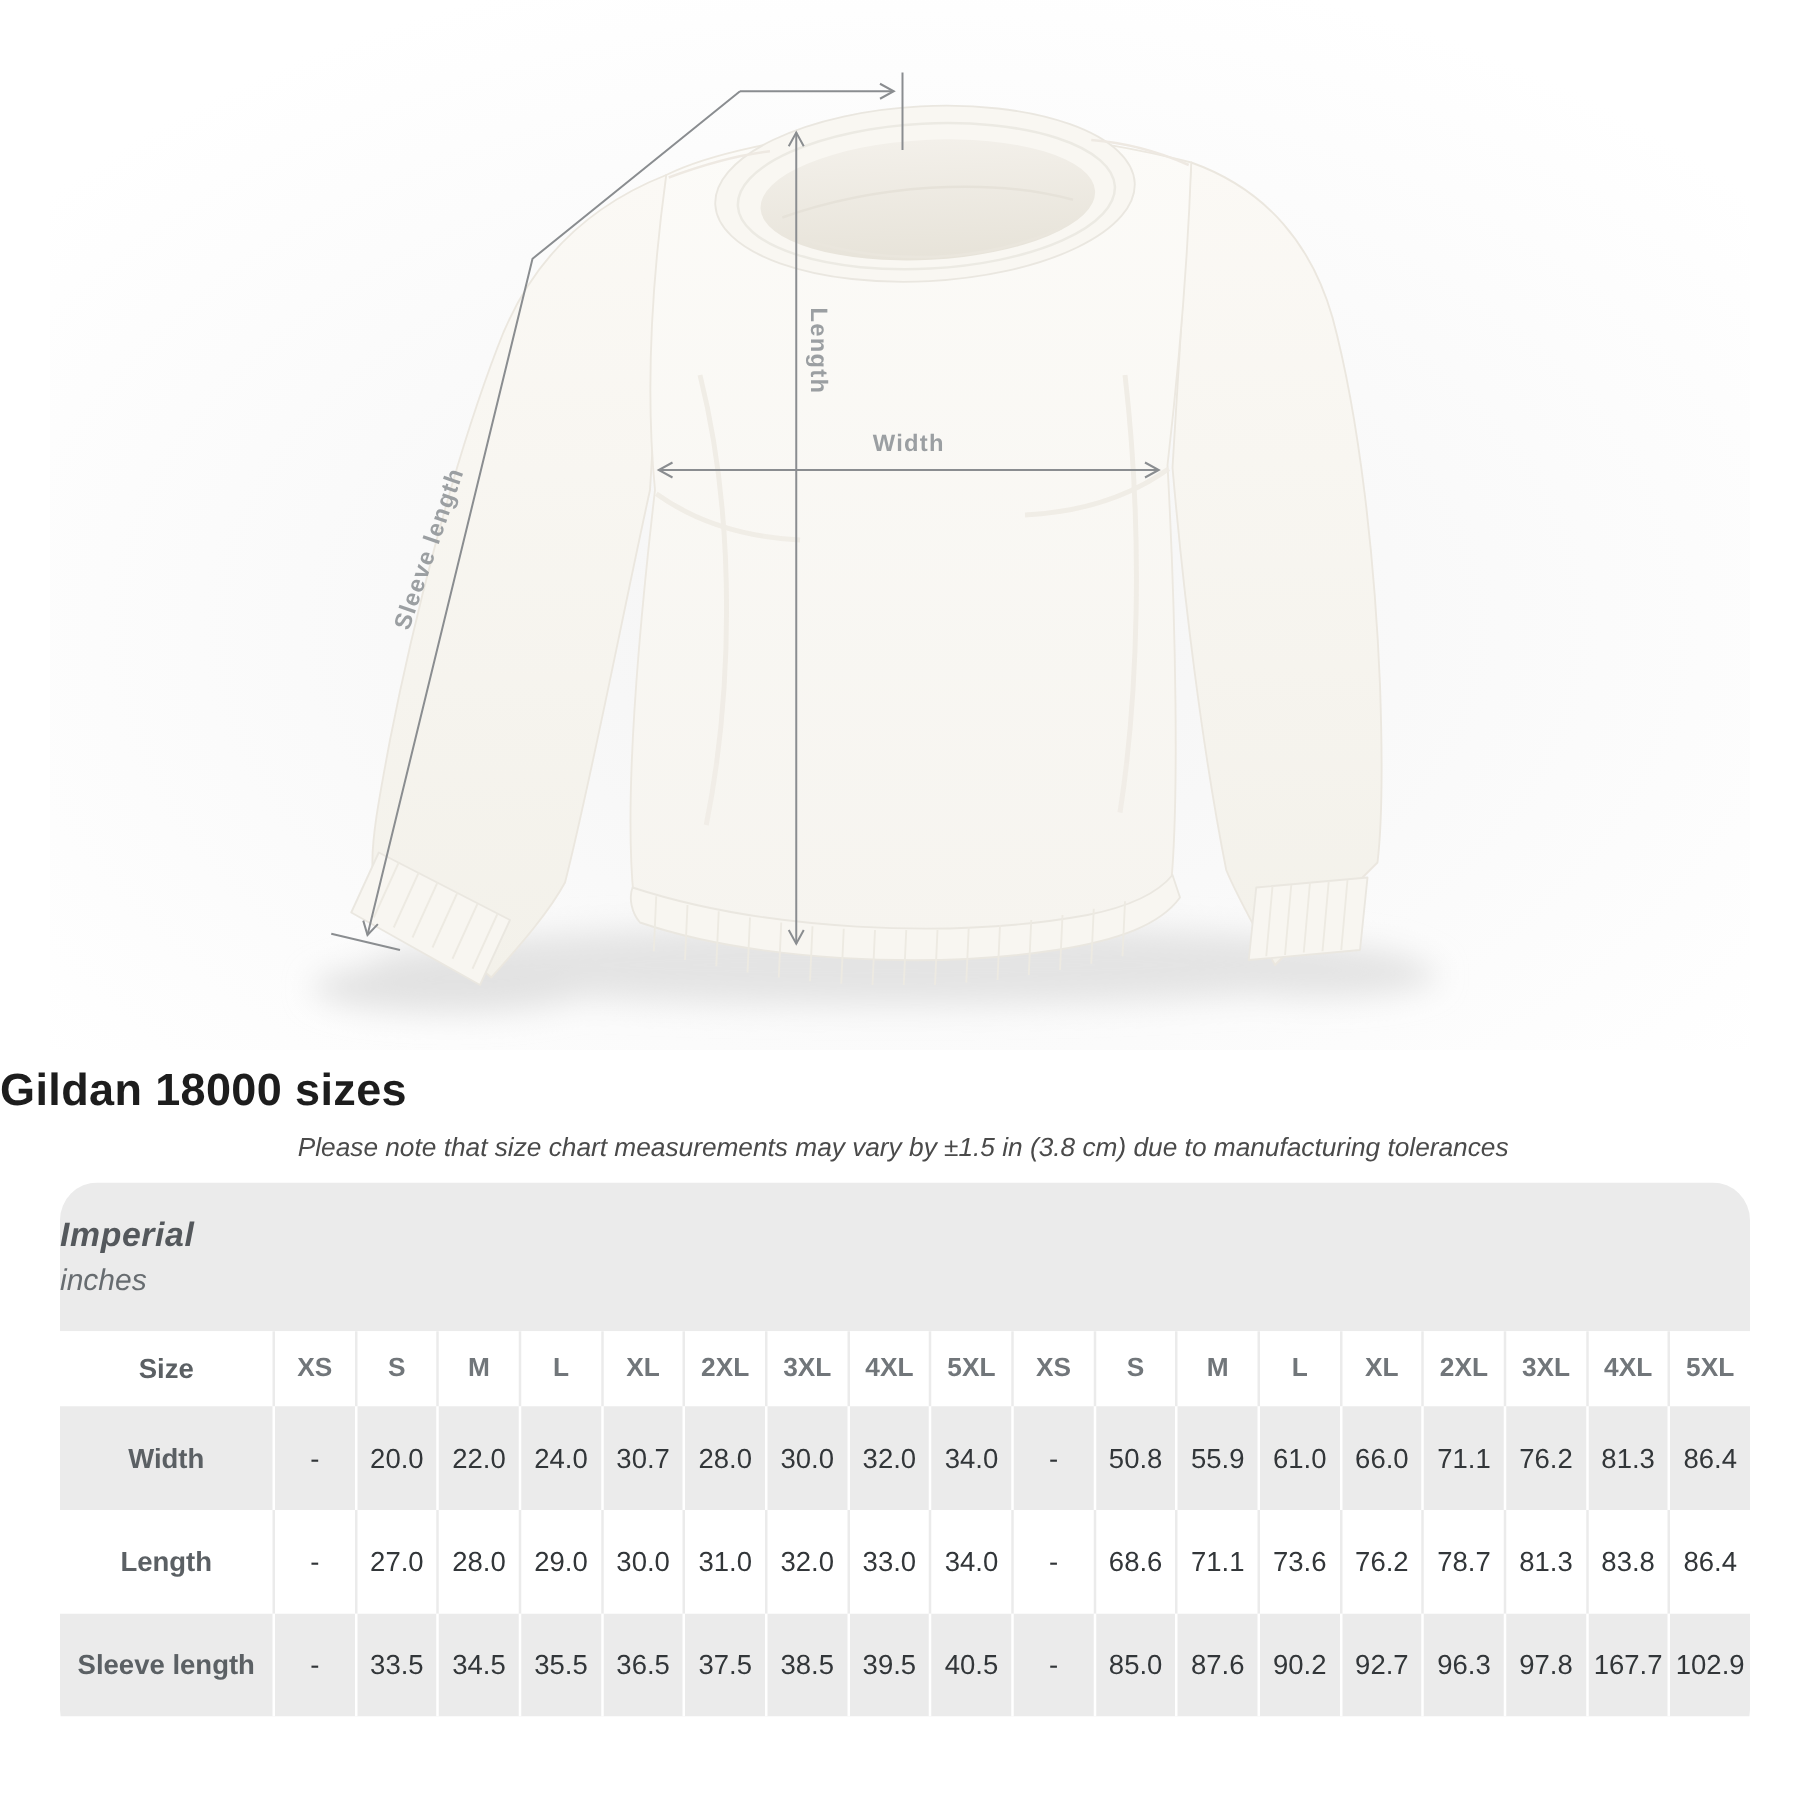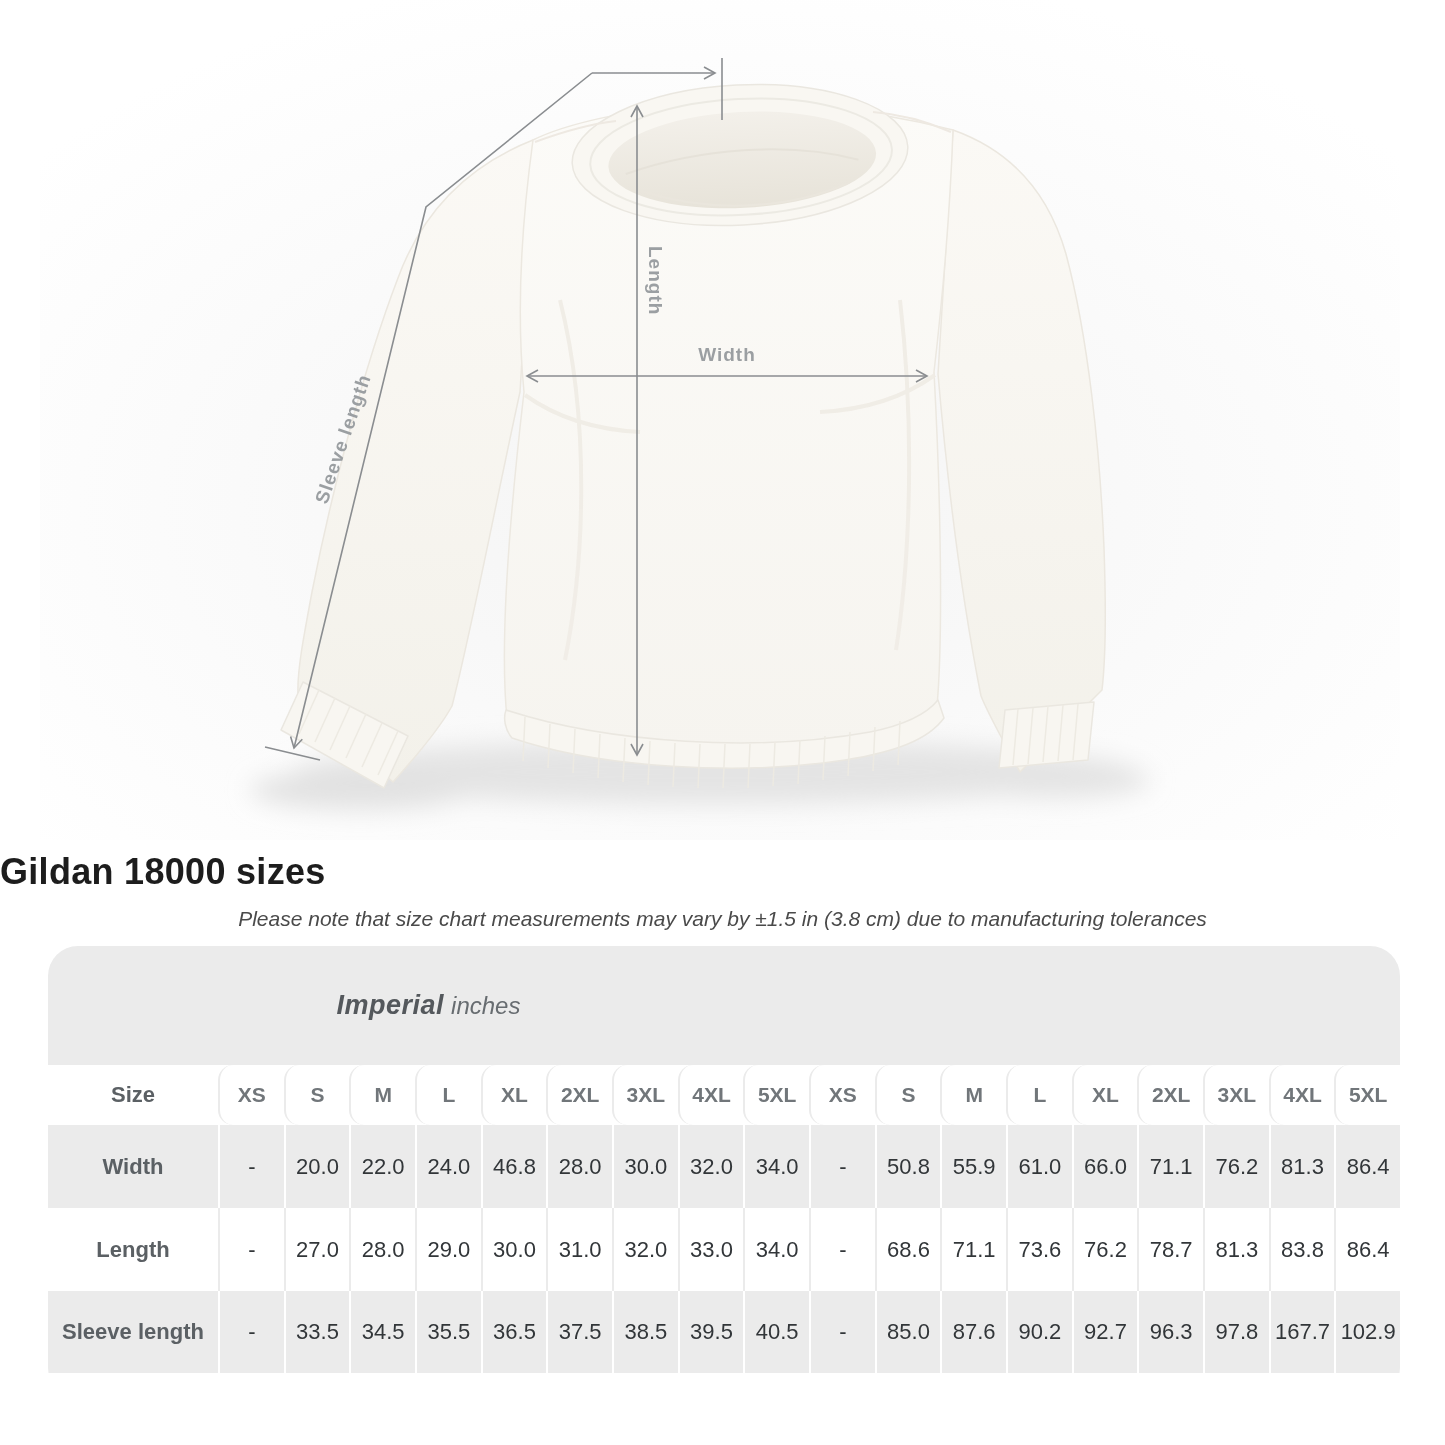--- a/index.html
+++ b/index.html
@@ -11,38 +11,38 @@
   
   .page-title{position:absolute;left:0;top:851px;width:100%;margin:0;
     font-size:36px;font-weight:bold;color:#1d1d1d;letter-spacing:.3px;}
   .tolerance-note{position:absolute;left:0;top:907px;width:100%;margin:0;text-align:center;
     font-size:21px;font-style:italic;color:#4a4a4a;}
 
   
   .size-table{position:absolute;left:48px;top:946px;width:1352px;height:452px;
     border-radius:30px;overflow:hidden;background:#fff;}
   .band{height:119px;background:#ebebeb;display:flex;}
-  .sec{display:flex;align-items:center;justify-content:center;gap:7px;}
+  .sec{display:flex;flex-direction:column;align-items:flex-start;justify-content:center;gap:7px;}
   .sec.imperial{width:761px;}
   .sec.metric{width:591px;}
   .sec-title{font-size:27px;font-weight:bold;font-style:italic;color:#54585c;letter-spacing:.5px;}
   .sec-sub{font-size:24px;font-style:italic;color:#676c70;}
 
   .row{display:grid;grid-template-columns:170px repeat(18,1fr);}
   .row.white{--sep:#ebebeb;background:#fff;}
   .row.gray{--sep:#ffffff;background:#ebebeb;}
   .row.h-size{height:60px;}
   .row.r-width{height:83px;}
   .row.r-length{height:83px;}
   .row.r-sleeve{height:82px;}
   .cell{display:flex;align-items:center;justify-content:center;
     font-size:22px;color:#323639;border-left:2px solid var(--sep);overflow:hidden;}
   .cell:first-child{border-left:none;}
   .cell.row-label{font-weight:bold;color:#5b6064;}
-  .cell.size-h{font-weight:bold;color:#71767a;font-size:21px;border-radius:15px;}
+  .cell.size-h{font-weight:bold;color:#71767a;font-size:21px;}
 </style>
 </head>
 <body>
 
 <svg class="figure" viewBox="0 0 1445 845" width="1445" height="845" aria-hidden="true">
   <defs>
     <linearGradient id="bodyGrad" x1="0" y1="0" x2="0" y2="1">
       <stop offset="0" stop-color="#fcfbf8"></stop>
         <stop offset="1" stop-color="#f6f4ef"></stop>
     </linearGradient>
@@ -181,21 +181,21 @@
         <div class="cell size-h">3XL</div>
         <div class="cell size-h">4XL</div>
         <div class="cell size-h">5XL</div>
       </div>
       <div class="row gray r-width">
         <div class="cell row-label">Width</div>
         <div class="cell">-</div>
         <div class="cell">20.0</div>
         <div class="cell">22.0</div>
         <div class="cell">24.0</div>
-        <div class="cell">46.8</div>
+        <div class="cell">30.7</div>
         <div class="cell">28.0</div>
         <div class="cell">30.0</div>
         <div class="cell">32.0</div>
         <div class="cell">34.0</div>
         <div class="cell">-</div>
         <div class="cell">50.8</div>
         <div class="cell">55.9</div>
         <div class="cell">61.0</div>
         <div class="cell">66.0</div>
         <div class="cell">71.1</div>

